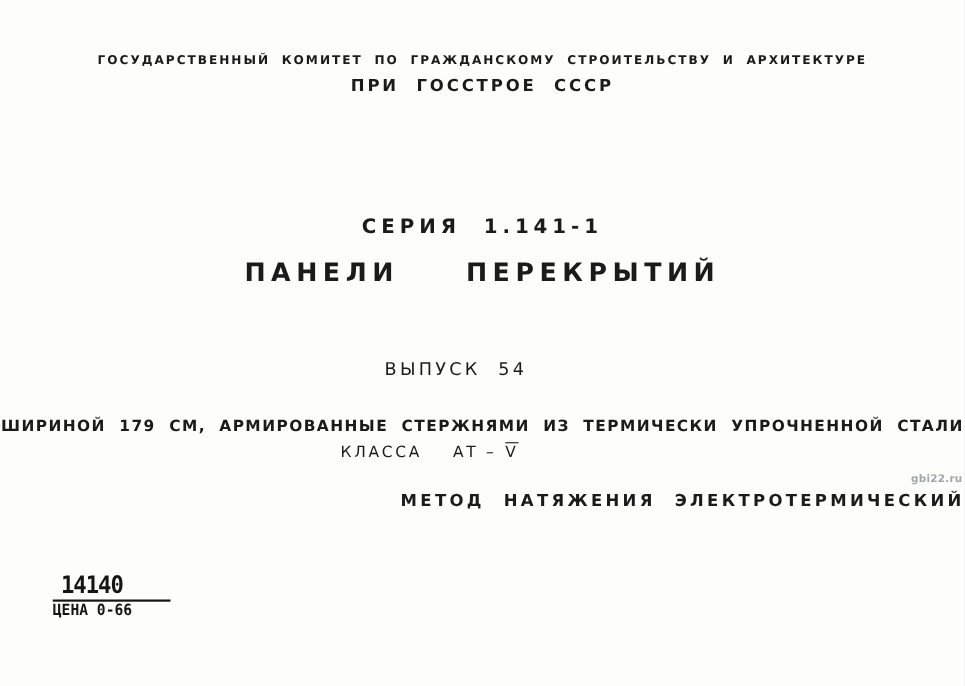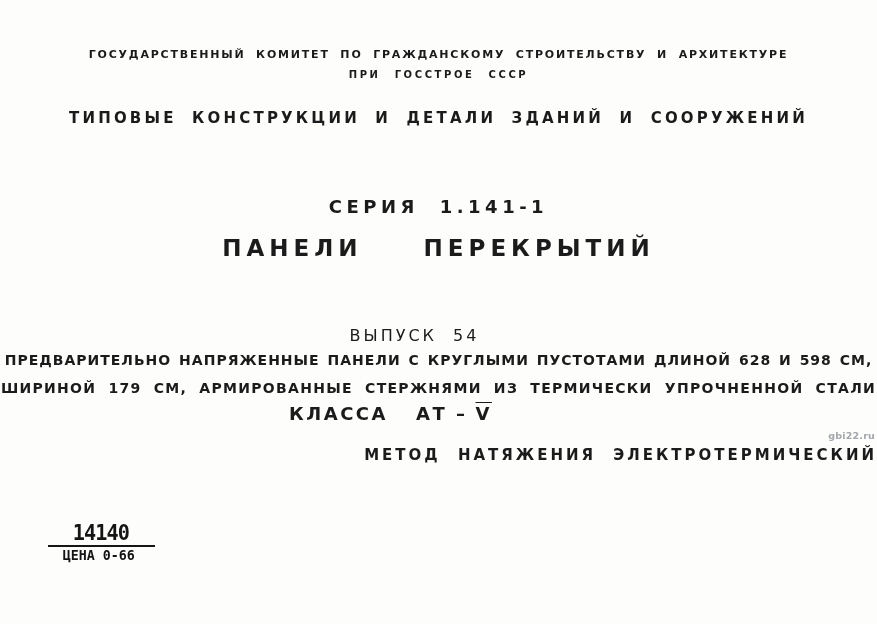--- a/index.html
+++ b/index.html
@@ -26,21 +26,21 @@
   }
   .org-line-1 {
     top: 48px;
     font-size: 11px;
     letter-spacing: 1.8px;
     word-spacing: 5px;
     font-weight: bold;
   }
   .org-line-2 {
     top: 69px;
-    font-size: 10px;
+    font-size: 15px;
     letter-spacing: 2.6px;
     word-spacing: 8px;
     font-weight: bold;
   }
   .collection-title {
     top: 109px;
     font-size: 15px;
     letter-spacing: 3.2px;
     word-spacing: 7px;
     font-weight: bold;
@@ -83,23 +83,23 @@
   .desc-2 {
     top: 380px;
     font-size: 14px;
     letter-spacing: 1.3px;
     word-spacing: 6px;
     font-weight: bold;
   }
   .desc-3 {
     top: 403px;
     right: 96px;
-    font-size: 18px;
+    font-size: 14px;
     letter-spacing: 2.5px;
-    font-weight: bold;
+    font-weight: normal;
     text-align: center;
   }
   .desc-3 .class-part {
     margin-left: 28px;
   }
   .desc-3 .numeral {
     text-decoration: overline;
     margin-left: 8px;
   }
   .method-line {
@@ -117,21 +117,20 @@
     font-size: 9.5px;
     color: #a3a7ab;
     letter-spacing: 0.2px;
     font-weight: bold;
   }
   .stamp {
     position: absolute;
     left: 48px;
     top: 522px;
     color: #151515;
-    text-align: center;
   }
   .stamp-code {
     display: block;
     font-family: "DejaVu Sans Mono", "Liberation Mono", monospace;
     font-size: 22px;
     font-weight: bold;
     line-height: 22px;
     padding-left: 8px;
     letter-spacing: -1px;
     transform: scaleX(0.92);
@@ -158,30 +157,28 @@
 </style>
 </head>
 <body>
 
 <div class="page">
 
   <div class="line org-line-1">ГОСУДАРСТВЕННЫЙ  КОМИТЕТ  ПО  ГРАЖДАНСКОМУ  СТРОИТЕЛЬСТВУ  И  АРХИТЕКТУРЕ</div>
 
   <div class="line org-line-2">ПРИ  ГОССТРОЕ  СССР</div>
 
-  <div class="line collection-title">ТИПОВЫЕ  КОНСТРУКЦИИ  И  ДЕТАЛИ  ЗДАНИЙ  И  СООРУЖЕНИЙ</div>
 
   <div class="line series-title">СЕРИЯ  1.141-1</div>
 
   <div class="line main-title-1">ПАНЕЛИ  ПЕРЕКРЫТИЙ</div>
 
 
   <div class="line issue-line">ВЫПУСК  54</div>
 
-  <div class="line desc-1">ПРЕДВАРИТЕЛЬНО НАПРЯЖЕННЫЕ ПАНЕЛИ С КРУГЛЫМИ ПУСТОТАМИ ДЛИНОЙ 628 И 598 СМ,</div>
 
   <div class="line desc-2">ШИРИНОЙ 179 СМ, АРМИРОВАННЫЕ СТЕРЖНЯМИ ИЗ ТЕРМИЧЕСКИ УПРОЧНЕННОЙ СТАЛИ</div>
 
   <div class="line desc-3">
     <span>КЛАССА</span><span class="class-part">АТ –</span><span class="numeral">V</span>
   </div>
 
   <div class="watermark">gbi22.ru</div>
 
   <div class="line method-line">МЕТОД  НАТЯЖЕНИЯ  ЭЛЕКТРОТЕРМИЧЕСКИЙ</div>

